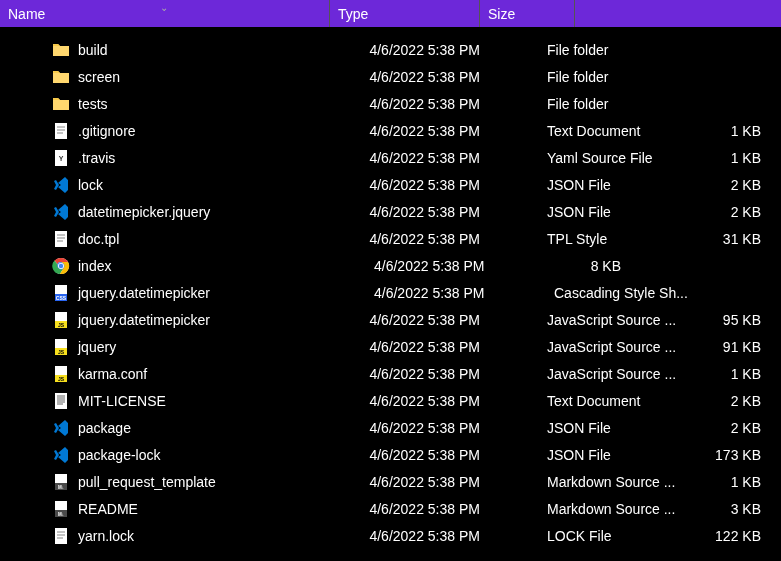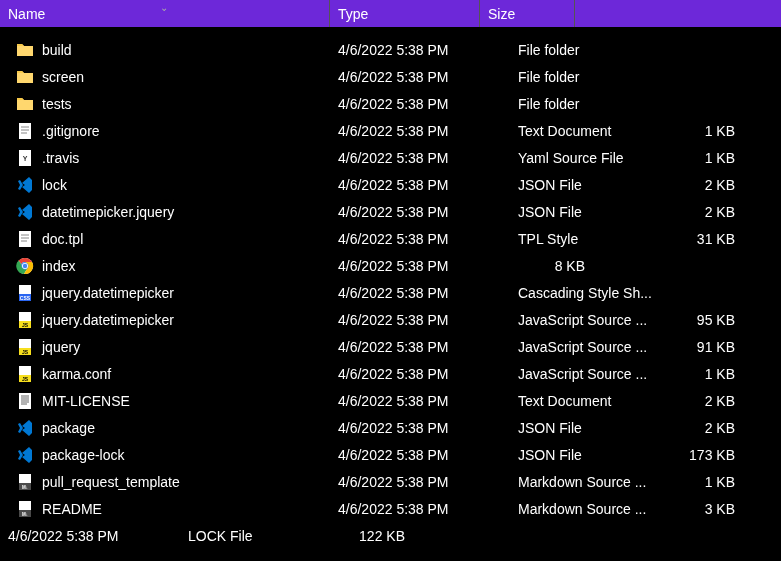--- a/index.html
+++ b/index.html
@@ -39,20 +39,21 @@
     .col-size { width: 95px; }
     .sort-marker {
       position: absolute;
       left: 160px;
       top: 2px;
       font-size: 10px;
       color: #aaa;
     }
     .file-list {
       padding-top: 8px;
+      padding-left: 36px;
     }
     .file-row {
       display: flex;
       height: 27px;
       align-items: center;
       cursor: default;
     }
     .cell {
       padding: 2px 8px;
       overflow: hidden;
@@ -358,17 +359,28 @@
             <text x="9" y="15.5" font-size="4.5" text-anchor="middle" fill="#fff" font-weight="bold">M↓</text>
           </svg>
         </span>
         <span>README</span>
       </div>
       <div class="cell date-cell">4/6/2022 5:38 PM</div>
       <div class="cell type-cell">Markdown Source ...</div>
       <div class="cell size-cell">3 KB</div>
     </div>
     <div class="file-row">
+      <div class="cell name-cell">
+        <span class="icon">
+          <svg viewBox="0 0 18 18">
+            <rect x="3" y="1" width="12" height="16" fill="#fff"></rect>
+            <line x1="5" y1="5" x2="13" y2="5" stroke="#888"></line>
+            <line x1="5" y1="8" x2="13" y2="8" stroke="#888"></line>
+            <line x1="5" y1="11" x2="11" y2="11" stroke="#888"></line>
+          </svg>
+        </span>
+        <span>yarn.lock</span>
+      </div>
       <div class="cell date-cell">4/6/2022 5:38 PM</div>
       <div class="cell type-cell">LOCK File</div>
       <div class="cell size-cell">122 KB</div>
     </div>
   </div>
 
 </body></html>

